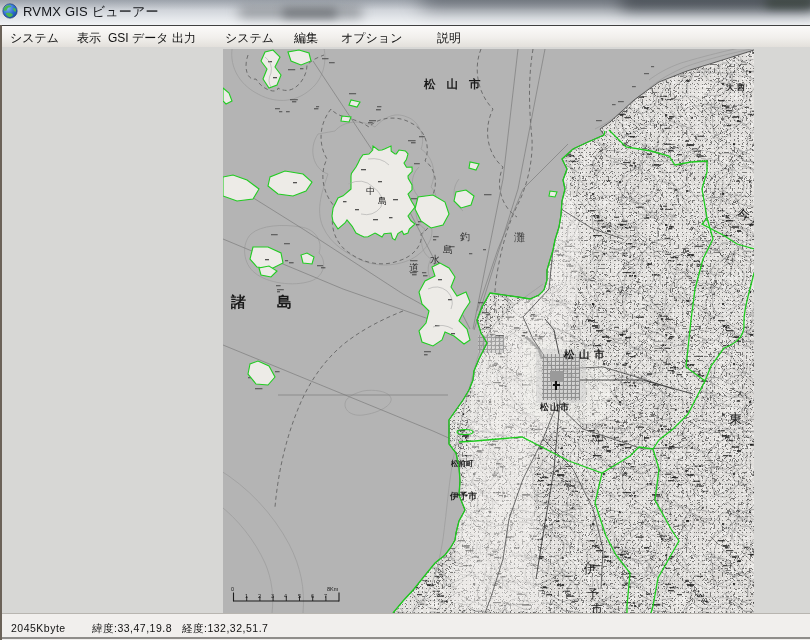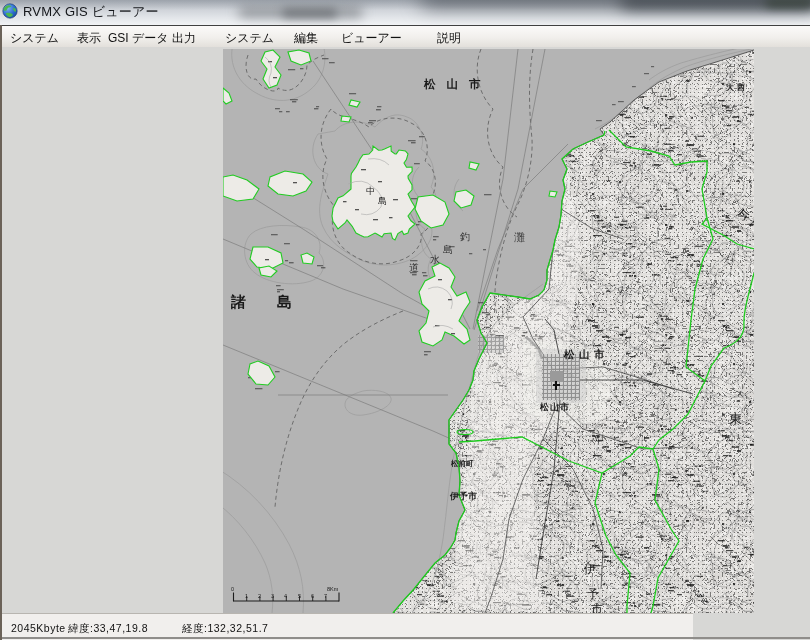--- a/index.html
+++ b/index.html
@@ -10,21 +10,21 @@
 #titlebar .blob2{position:absolute;left:282px;top:9px;width:55px;height:8px;background:#6b6f74;border-radius:5px;filter:blur(5px);}
 #titlebar .blob3{position:absolute;left:420px;top:-10px;width:400px;height:16px;background:#555b63;border-radius:8px;filter:blur(10px);}
 #titlebar .blob4{position:absolute;left:620px;top:-9px;width:200px;height:17px;background:#41474d;border-radius:8px;filter:blur(8px);}
 #titlebar .blob5{position:absolute;left:765px;top:-5px;width:50px;height:12px;background:#39433b;border-radius:6px;filter:blur(5px);}
 #titletext{position:absolute;left:23px;top:3px;font-size:13px;color:#14161a;letter-spacing:0.2px;z-index:5;}
 #icon{position:absolute;left:2px;top:3px;width:16px;height:16px;z-index:5;}
 #menubar{position:absolute;left:0;top:25px;width:810px;height:22px;background:linear-gradient(to bottom,#fbfaf9 0%,#f1efec 55%,#e3e0db 100%);border-top:1px solid #404040;box-sizing:border-box;}
 #menubar .mi{position:absolute;top:4px;font-size:12px;color:#111;}
 #mainarea{position:absolute;left:0;top:47px;width:810px;height:566px;background:#d7d7d5;}
 #leftedge{position:absolute;left:0;top:25px;width:2px;height:615px;background:#6b6258;z-index:6;}
-#statusbar{position:absolute;left:0;top:613px;width:693px;height:27px;background:#f1efed;border-top:1px solid #b8b5b0;box-sizing:border-box;}
+#statusbar{position:absolute;left:0;top:613px;width:810px;height:27px;background:#f1efed;border-top:1px solid #b8b5b0;box-sizing:border-box;}
 #statusbar .st{position:absolute;top:8px;font-size:10.5px;color:#111;font-family:"Liberation Sans",sans-serif;letter-spacing:0.5px;}
 #statusline{position:absolute;left:0;top:637px;width:810px;height:2px;background:#8f8d8a;}
 #map{position:absolute;left:223px;top:49px;width:531px;height:564px;}
 </style>
 </head>
 <body>
 <div id="titlebar">
  <div class="blob1"></div>
     <div class="blob2"></div>
     <div class="blob3"></div>
@@ -47,21 +47,21 @@
  <circle cx="8" cy="8" r="7.2" fill="none" stroke="#16366b" stroke-width="0.6"></circle>
 </svg>
 <div id="titletext">RVMX GIS ビューアー</div>
 <div id="menubar">
  <span class="mi" style="left:10px">システム</span>
  <span class="mi" style="left:77px">表示</span>
  <span class="mi" style="left:108px">GSI データ</span>
  <span class="mi" style="left:172px">出力</span>
  <span class="mi" style="left:225px">システム</span>
  <span class="mi" style="left:294px">編集</span>
- <span class="mi" style="left:341px">ビューアー</span>
+ <span class="mi" style="left:341px">オプション</span>
  <span class="mi" style="left:437px">説明</span>
 </div>
 <div id="mainarea"></div>
 <svg id="map" viewBox="0 0 531 564" preserveAspectRatio="none">
  <defs>
   <filter id="ftex" x="0" y="0" width="100%" height="100%">
    <feTurbulence type="fractalNoise" baseFrequency="0.9" numOctaves="2" seed="11" result="n"></feTurbulence>
    <feColorMatrix in="n" type="saturate" values="0"></feColorMatrix>
    <feComponentTransfer>
           <feFuncR type="linear" slope="0.40" intercept="0.68"></feFuncR>
@@ -419,16 +419,16 @@
       <text x="61" y="549">4</text>
       <text x="75" y="549">5</text>
       <text x="88" y="549">6</text>
       <text x="101" y="549">7</text>
   <text x="104" y="542">8Km</text>
  </g>
 </svg>
 <div id="leftedge"></div>
 <div id="statusbar">
  <span class="st" style="left:11px">2045Kbyte</span>
- <span class="st" style="left:68px">緯度:33,47,19.8</span>
+ <span class="st" style="left:92px">緯度:33,47,19.8</span>
  <span class="st" style="left:182px">経度:132,32,51.7</span>
 </div>
 <div id="statusline"></div>
 
 </body></html>

